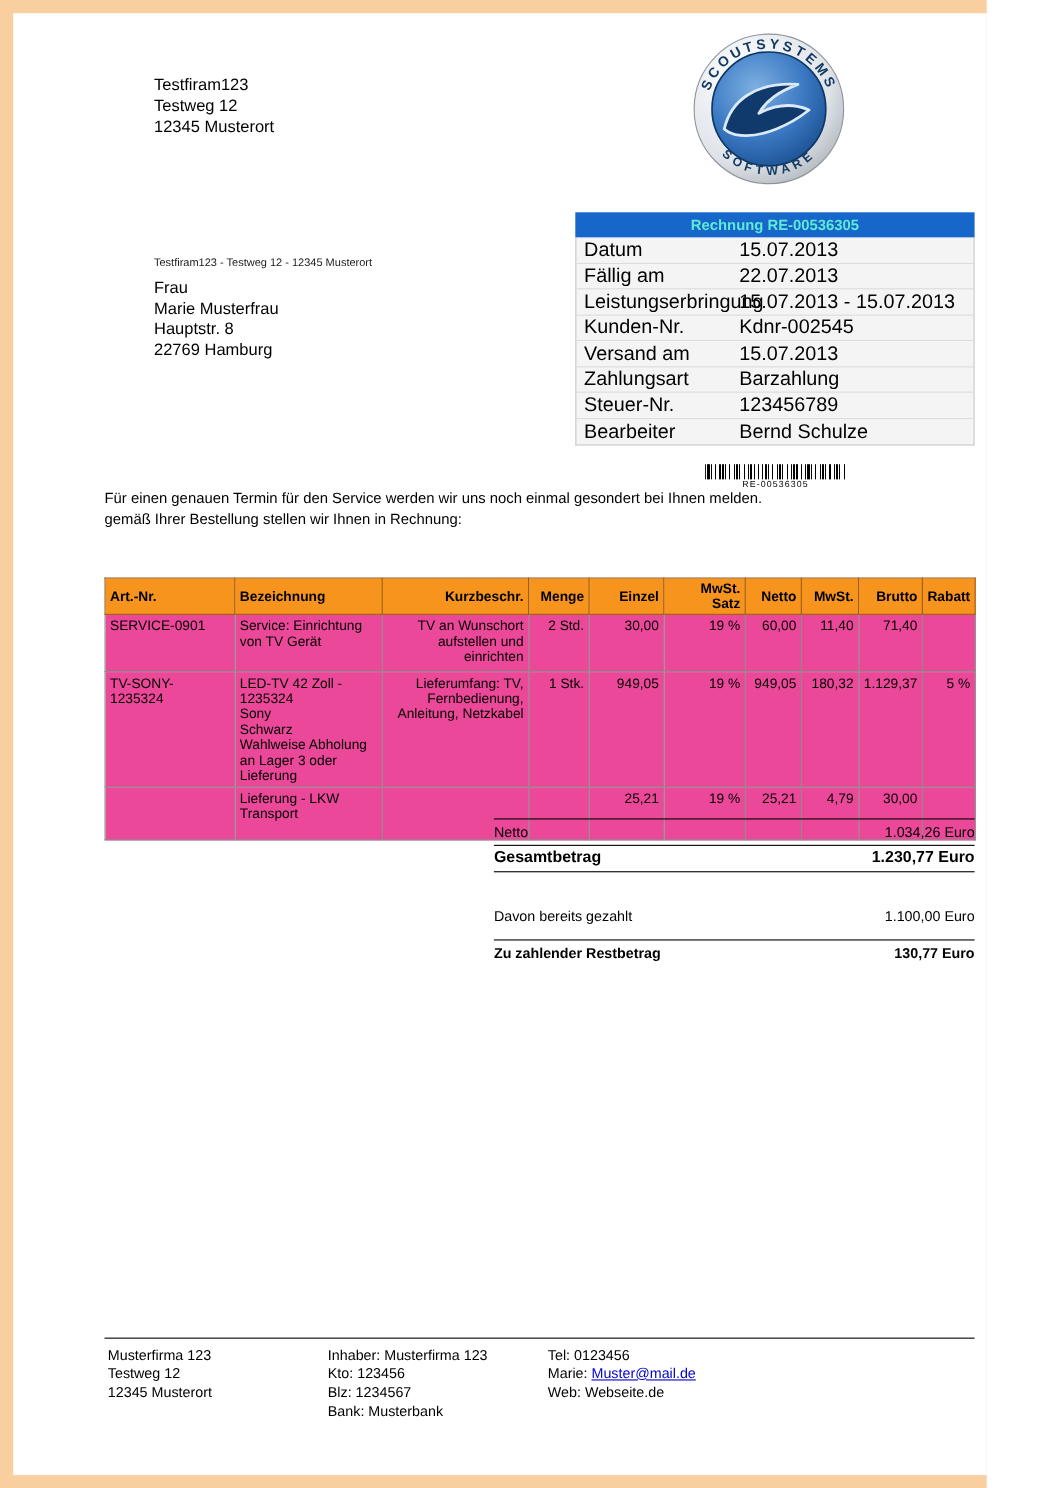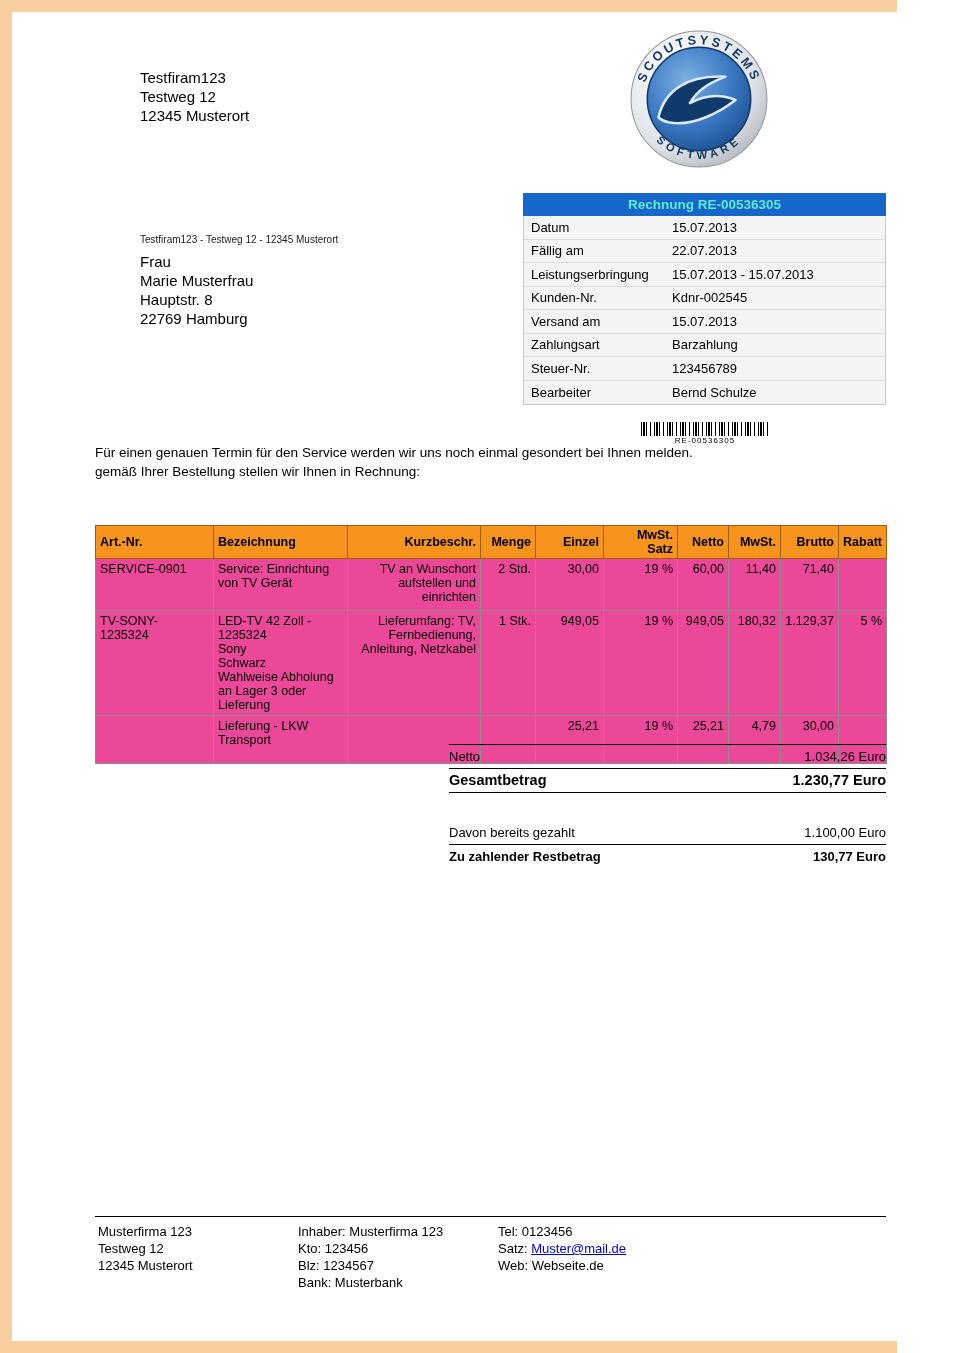--- a/index.html
+++ b/index.html
@@ -8,21 +8,21 @@
   .frame { position:relative; width:897px; height:1353px; background:#f9cf9f; overflow:hidden; }
   .page  { position:absolute; left:12px; top:12px; width:932px; height:1329px; background:#ffffff; }
   .abs   { position:absolute; }
 
   .sender { left:128px; top:56px; font-size:15px; line-height:19px; }
   .logo-wrap { left:616px; top:16px; width:142px; height:142px; }
 
   .titlebar { left:511px; top:181px; width:363px; height:23px; background:#1766c9; color:#5eead4;
               font-weight:bold; font-size:13.5px; text-align:center; line-height:23px; }
   .details  { left:511px; top:204px; width:363px; background:#f4f4f4;
-              border:1px solid #c9c9c9; border-top:none; font-size:13px; }
+              border:1px solid #c9c9c9; border-top:none; font-size:18px; }
   .drow { display:flex; height:23.5px; align-items:center; border-bottom:1px solid #dcdcdc; padding-left:7px; }
   .drow:last-child { border-bottom:none;align-items:center; }
   .dlabel { width:141px; }
 
   .smallline { left:128px; top:222px; font-size:10px; color:#1a1a1a; }
   .recipient { left:128px; top:240px; font-size:15px; line-height:19px; }
 
   .barcode-wrap { left:627px; top:410px; width:132px; text-align:center; }
   .barcode { height:14px; margin:0 2px;
     background:repeating-linear-gradient(90deg,
@@ -41,21 +41,21 @@
   table.items th.al { text-align:left; }
   table.items td { border:1px solid #8c8c8c; padding:3px 4px; vertical-align:top; background:#ec4899; }
   .al { text-align:left; } .ar { text-align:right; }
   tr.r1 td { height:52px; } tr.r2 td { height:105px; } tr.r3 td { height:48px; }
 
   .totals { left:437px; top:732px; width:437px; border-top:1px solid #000; font-size:13px; padding-top:3px; }
   .trow { display:flex; justify-content:space-between; line-height:18px; }
   .trow.gesamt { border-top:1px solid #000; border-bottom:1px solid #000; font-weight:bold;
                  font-size:14.5px; line-height:23px; margin-top:2px; }
   .totals2 { left:437px; top:812px; width:437px; font-size:13px; }
-  .trow.paid { border-bottom:1px solid #000; padding-bottom:2px;justify-content:space-between; }
+  .trow.paid { border-bottom:1px solid #000; padding-bottom:12px;justify-content:space-between; }
   .trow.rest { font-weight:bold; padding-top:3px; }
 
   .footer-line { left:83px; top:1204px; width:791px; border-top:1px solid #000; height:1px; }
   .fcol { top:1211px; font-size:13px; line-height:17px; }
   .fcol1 { left:86px; } .fcol2 { left:286px; } .fcol3 { left:486px; }
   a.maillink { color:#0000cc; text-decoration:underline; }
 </style>
 </head>
 <body>
 
@@ -276,19 +276,19 @@
     <div class="abs fcol fcol2">
       <div>Inhaber: Musterfirma 123</div>
       <div>Kto: 123456</div>
       <div>Blz: 1234567</div>
       <div>Bank: Musterbank</div>
     </div>
 
     <div class="abs fcol fcol3">
       <div>Tel: 0123456</div>
       <div>
-        <span>Satz: </span><a class="maillink" href="#">Muster@mail.de</a>
+        <span>Marie: </span><a class="maillink" href="#">Muster@mail.de</a>
       </div>
       <div>Web: Webseite.de</div>
     </div>
 
   </div>
 </div>
 
 </body></html>

